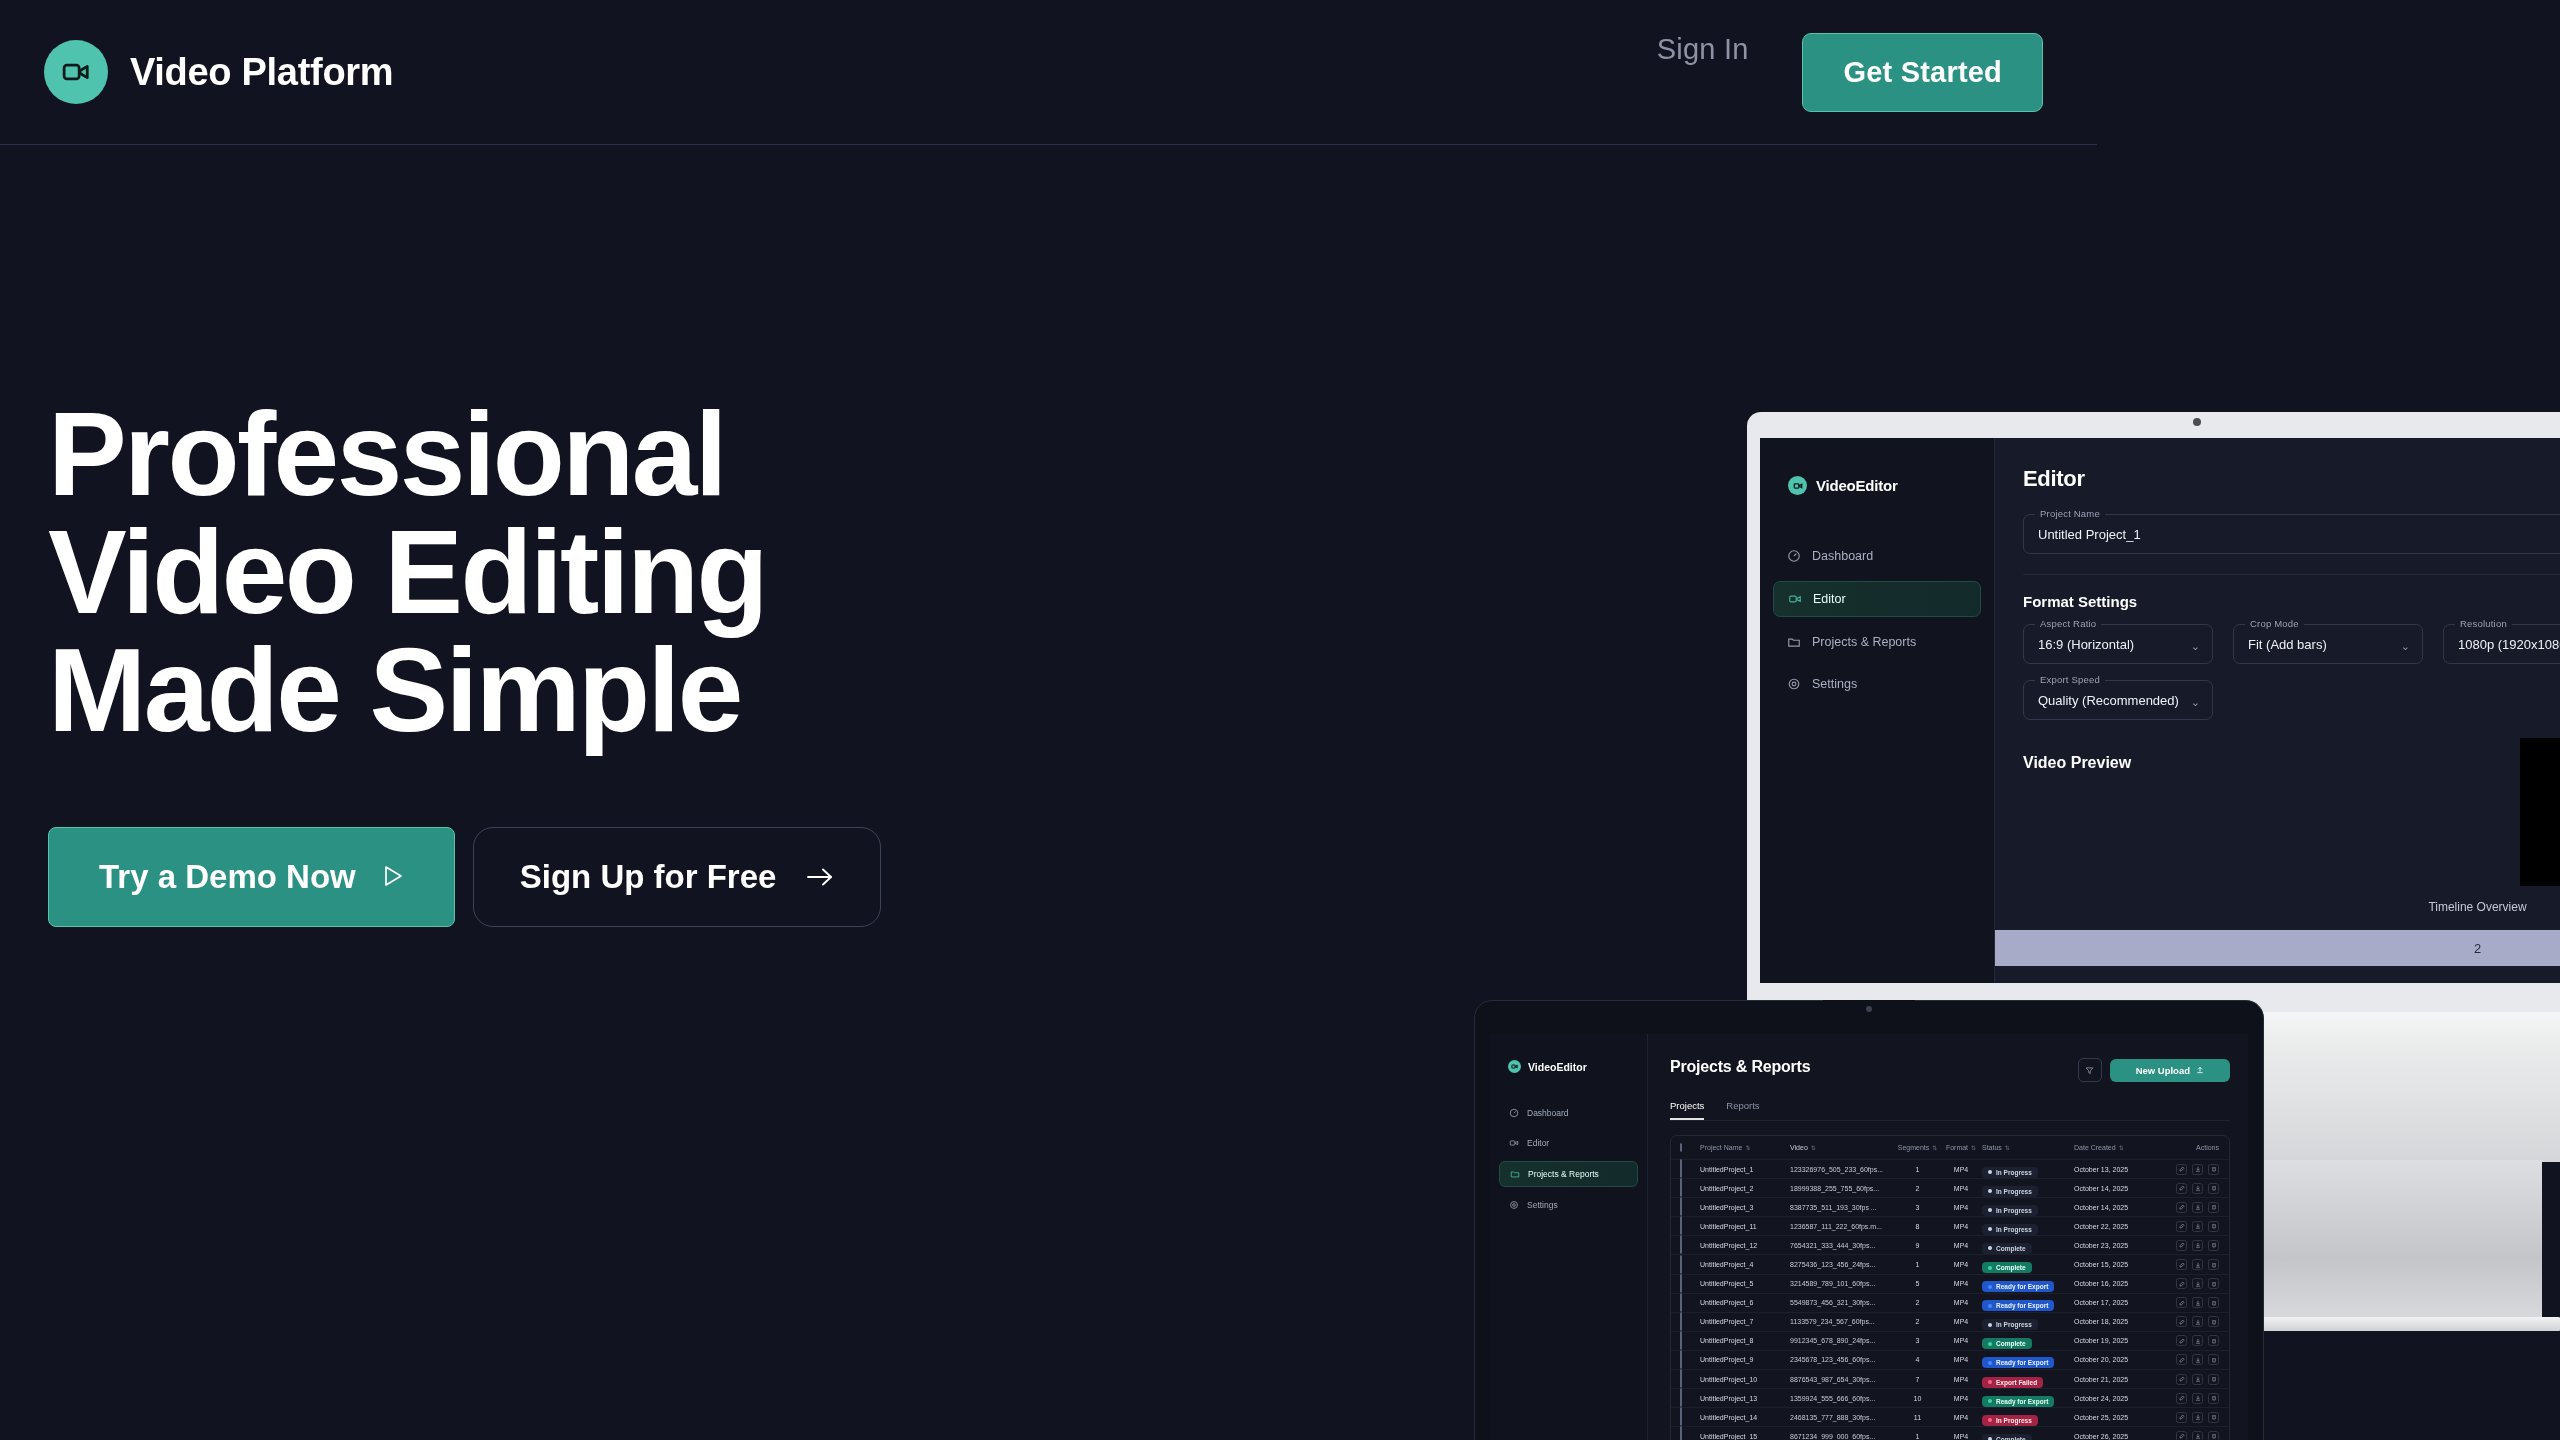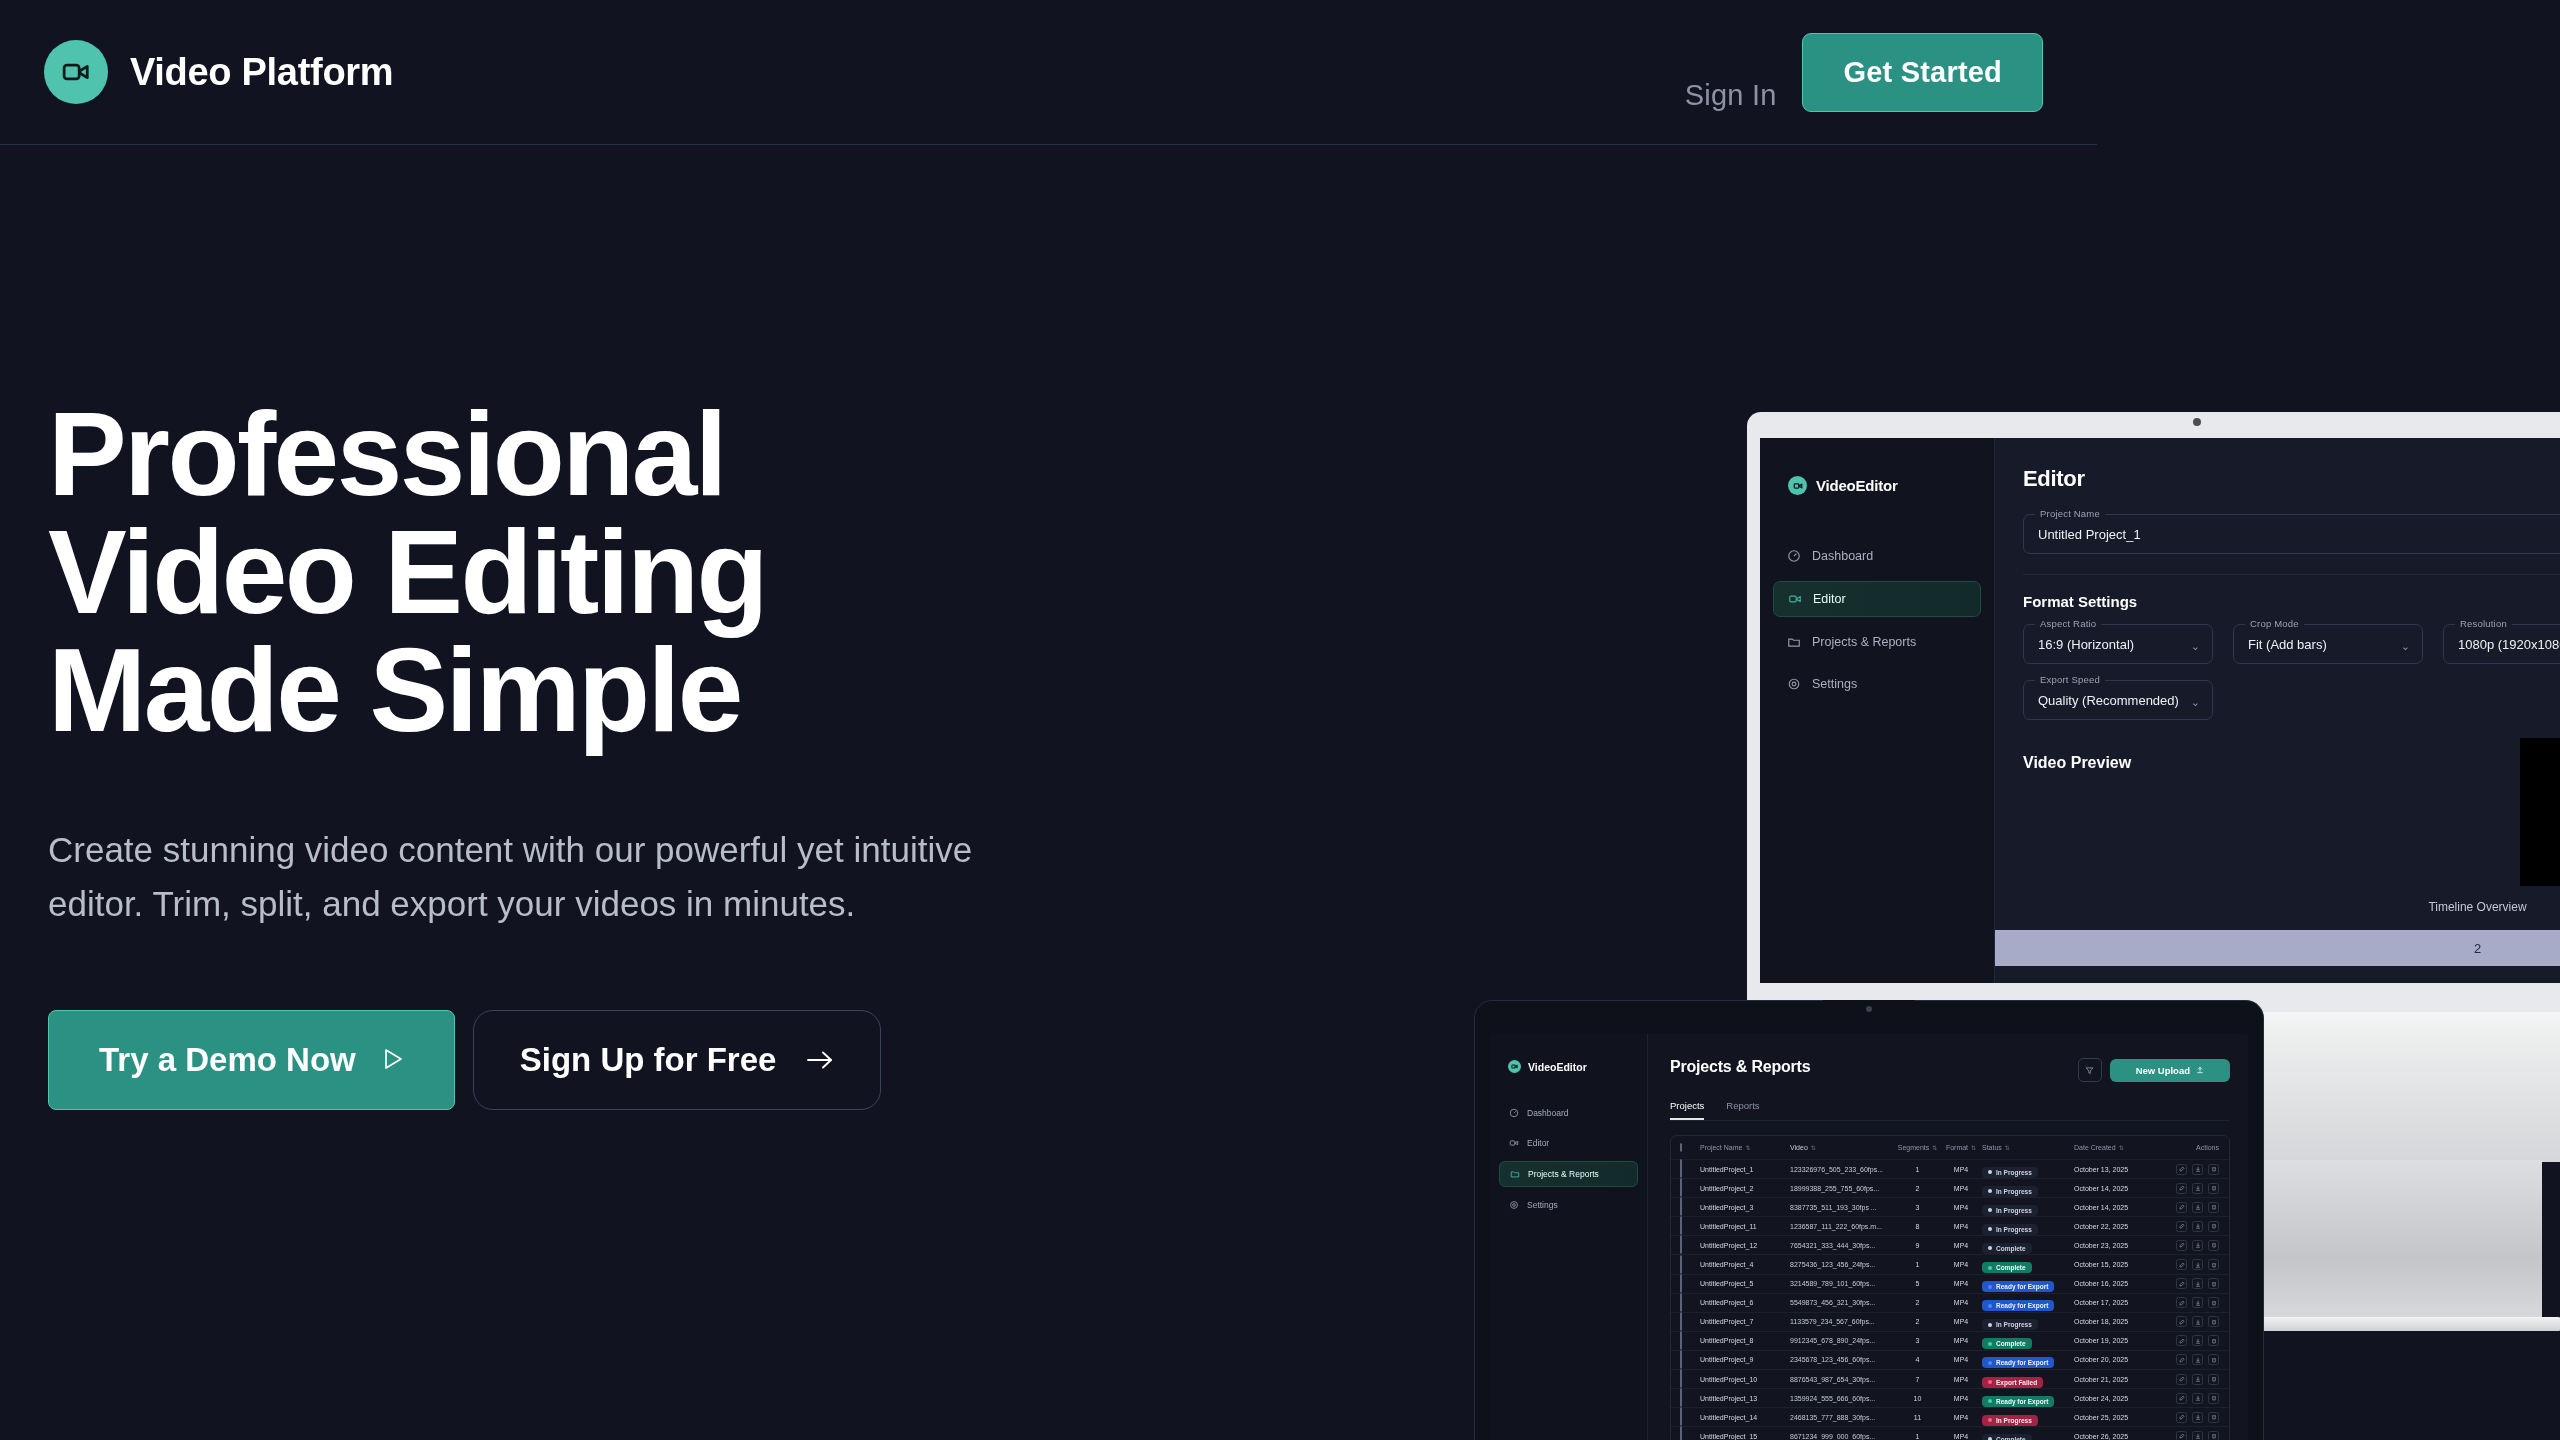--- a/index.html
+++ b/index.html
@@ -18,21 +18,21 @@
     display:flex; align-items:center; justify-content:space-between;
     padding:0 36px 0 44px;
   }
   .brand{ display:flex; align-items:center; gap:22px; }
   .brand-mark{
     width:64px;height:64px;border-radius:50%;
     background:#4fc3ad; display:flex;align-items:center;justify-content:center;
   }
   .brand-mark svg{ display:block; }
   .brand-name{ font-size:38px; font-weight:bold; letter-spacing:-0.3px; color:#ffffff; }
-  .header-right{ display:flex; align-items:flex-end; gap:26px; padding-right:18px; }
+  .header-right{ display:flex; align-items:flex-start; gap:54px; padding-right:18px; }
   .signin{ font-size:29px; color:#8d93a5; letter-spacing:.2px; }
   .get-started{
     background:#2b9283; border:1px solid #56c3ac; border-radius:9px;
     color:#fff; font-size:29px; font-weight:bold;
     padding:22px 40px; letter-spacing:.2px;
   }
 
   
   .hero{ position:absolute; left:48px; top:395px; width:1060px; }
   .hero h1{
@@ -232,24 +232,20 @@
     <button class="get-started">Get Started</button>
   </div>
 </div>
 
 <div class="hero">
   <h1>
     <span>Professional</span>
     <span>Video Editing</span>
     <span>Made Simple</span>
   </h1>
-  <div class="hero-sub">
-    <span>Create stunning video content with our powerful yet intuitive</span>
-    <span>editor. Trim, split, and export your videos in minutes.</span>
-  </div>
   <div class="cta-row">
     <button class="btn-primary">
       <span>Try a Demo Now</span>
       <span>
         <svg width="22" height="24" viewBox="0 0 22 24" fill="none" stroke="#fff" stroke-width="1.7" stroke-linejoin="round">
             <path d="M4 3 L19 12 L4 21 Z"></path>
           </svg>
       </span>
     </button>
     <button class="btn-outline">

